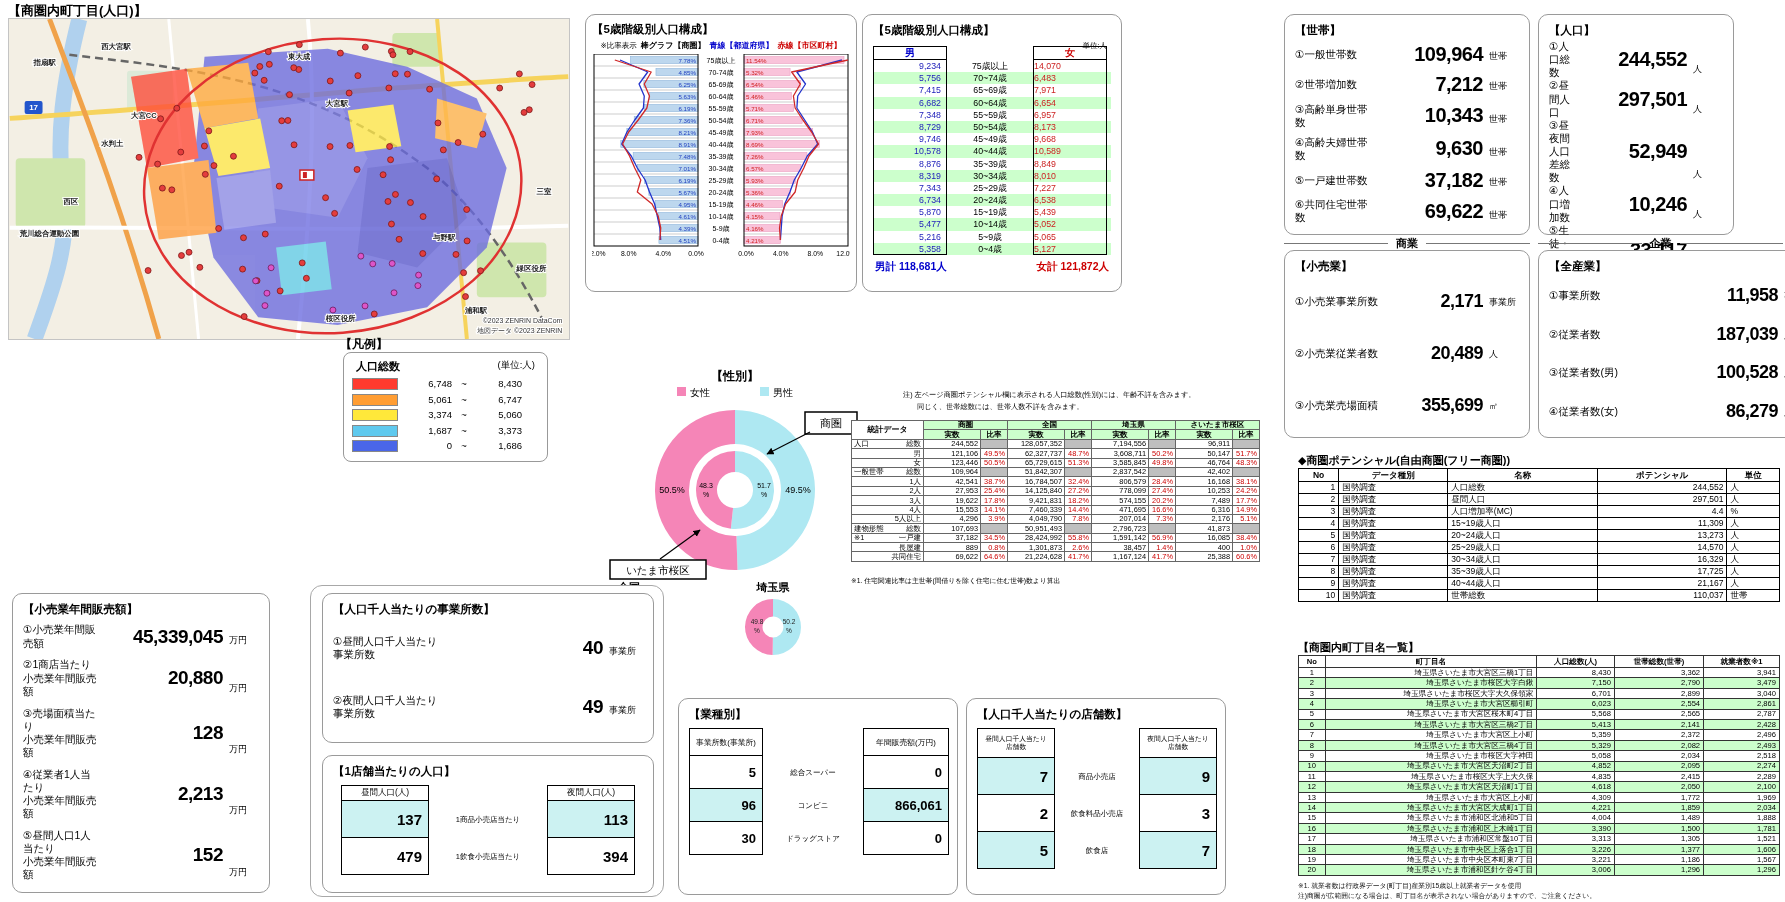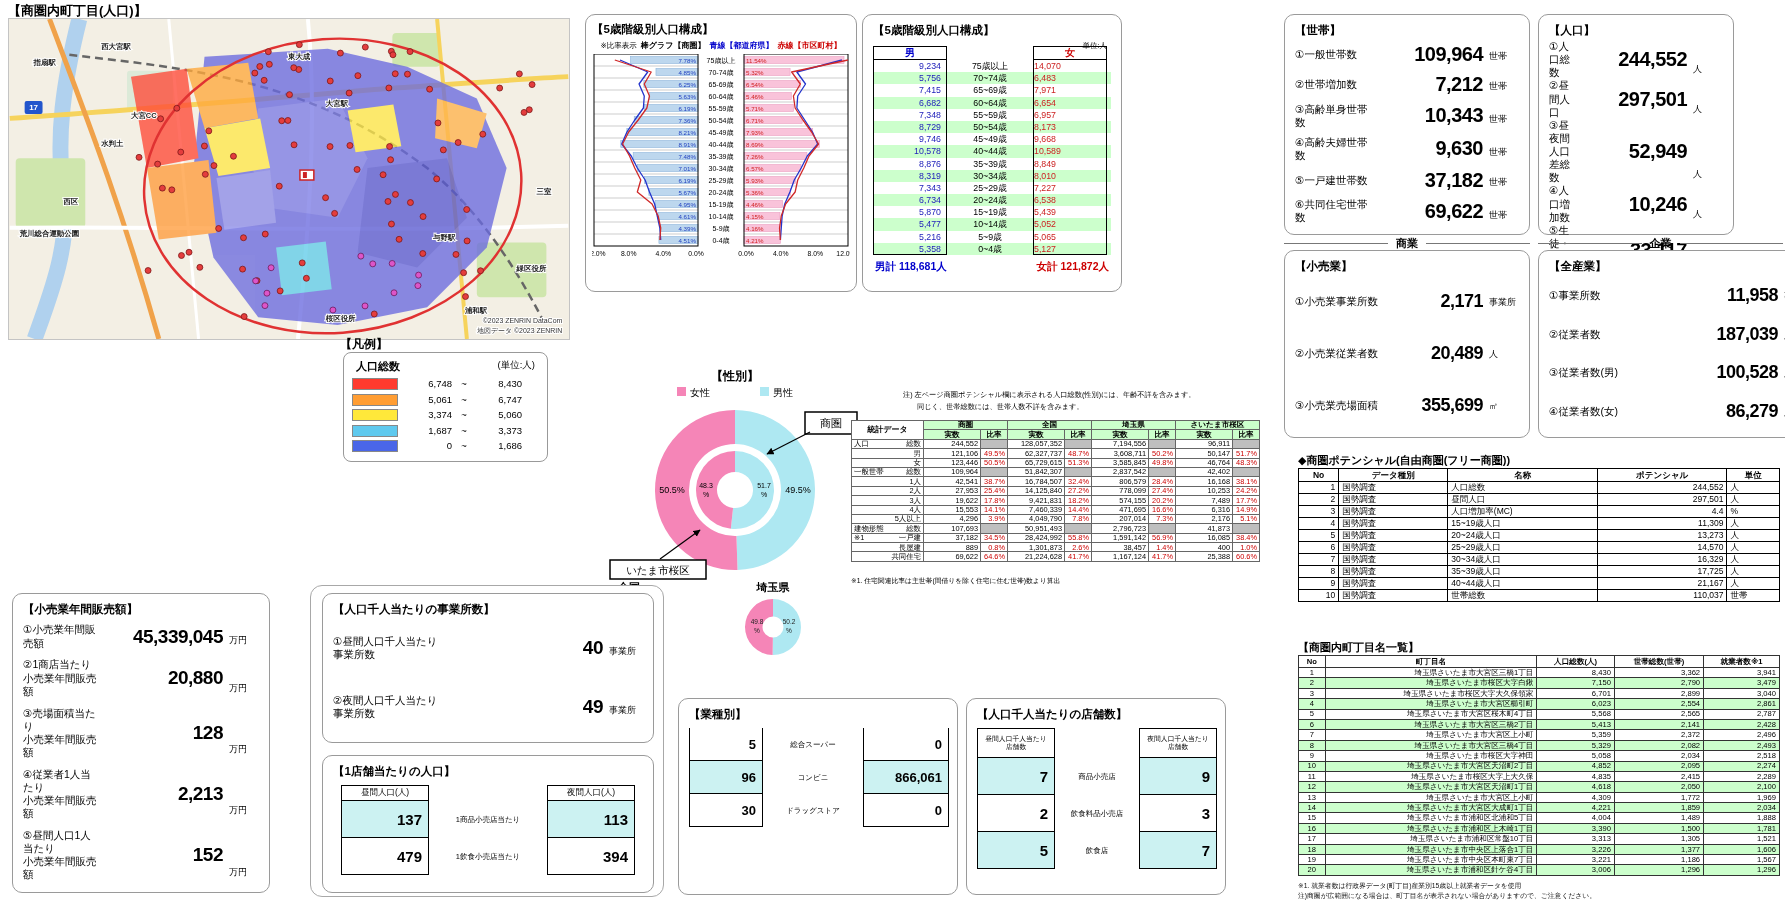--- a/index.html
+++ b/index.html
@@ -1228,20 +1228,25 @@
           <div class="mini-v mv-l">479</div>
           <div class="mini-lab">1飲食小売店当たり</div>
           <div class="mini-v mv-r">394</div>
         </div>
       </div>
   </section>
 
   <section class="panel" id="industry-panel">
     <h3>【業種別】</h3>
     <div class="mini-body" id="industry-body">
+        <div class="mini-hrow">
+          <div class="mini-h">事業所数(事業所)</div>
+          <div class="mini-gap"></div>
+          <div class="mini-h">年間販売額(万円)</div>
+        </div>
         <div class="mini-row">
           <div class="mini-v mv-l">5</div>
           <div class="mini-lab">総合スーパー</div>
           <div class="mini-v mv-r">0</div>
         </div>
         <div class="mini-row cy">
           <div class="mini-v mv-l">96</div>
           <div class="mini-lab">コンビニ</div>
           <div class="mini-v mv-r">866,061</div>
         </div>

